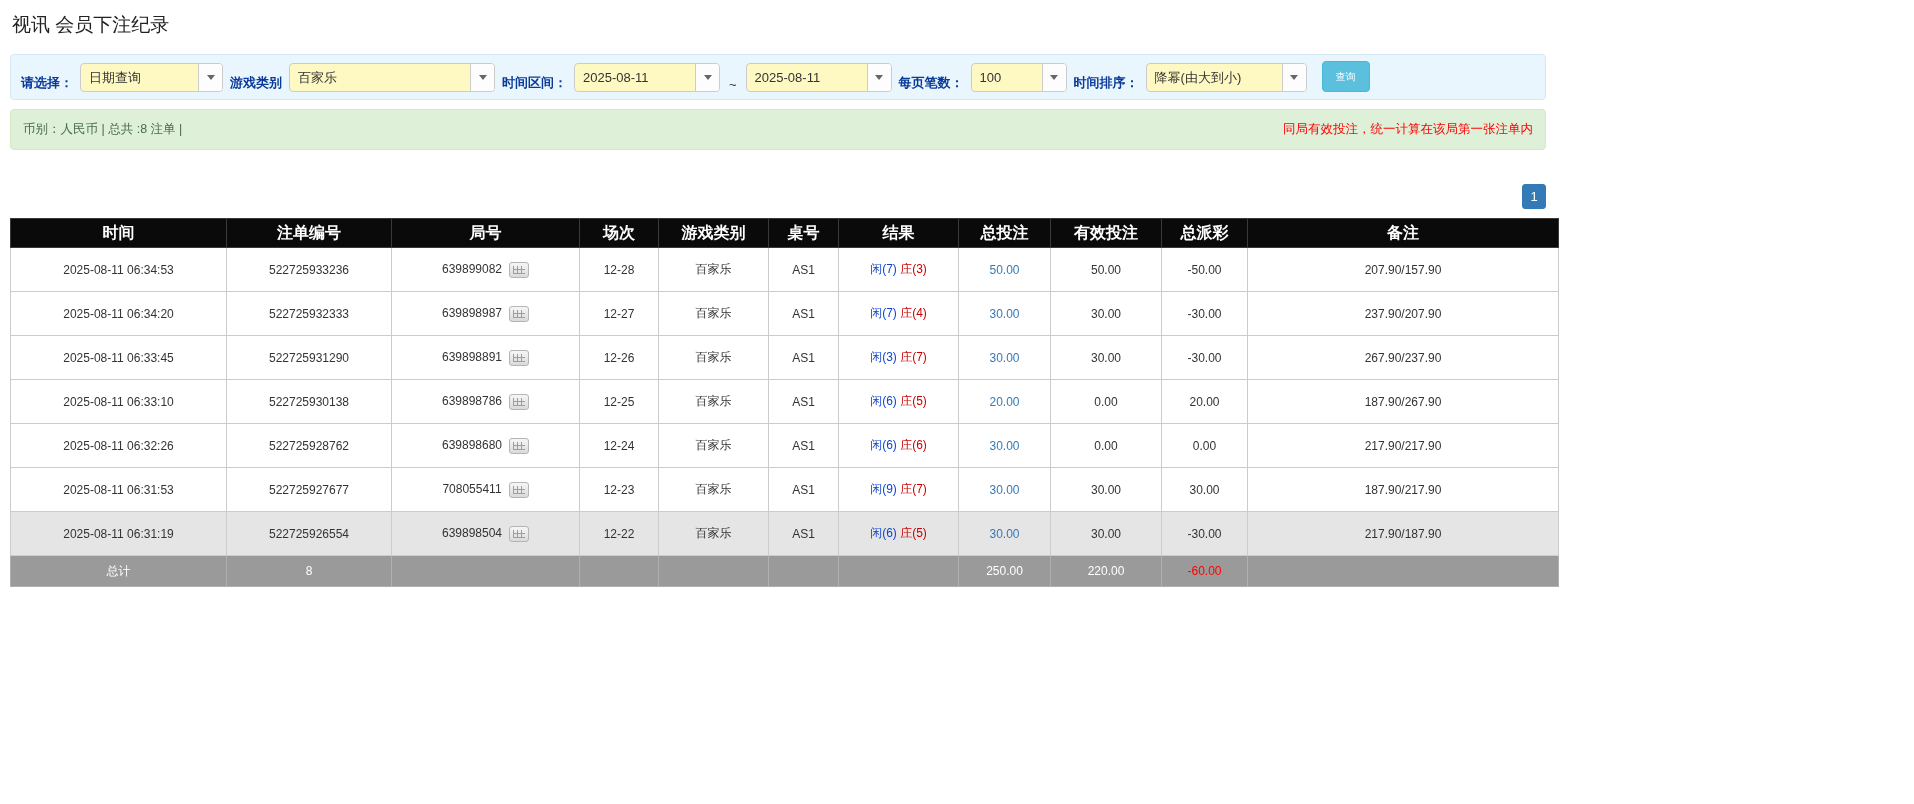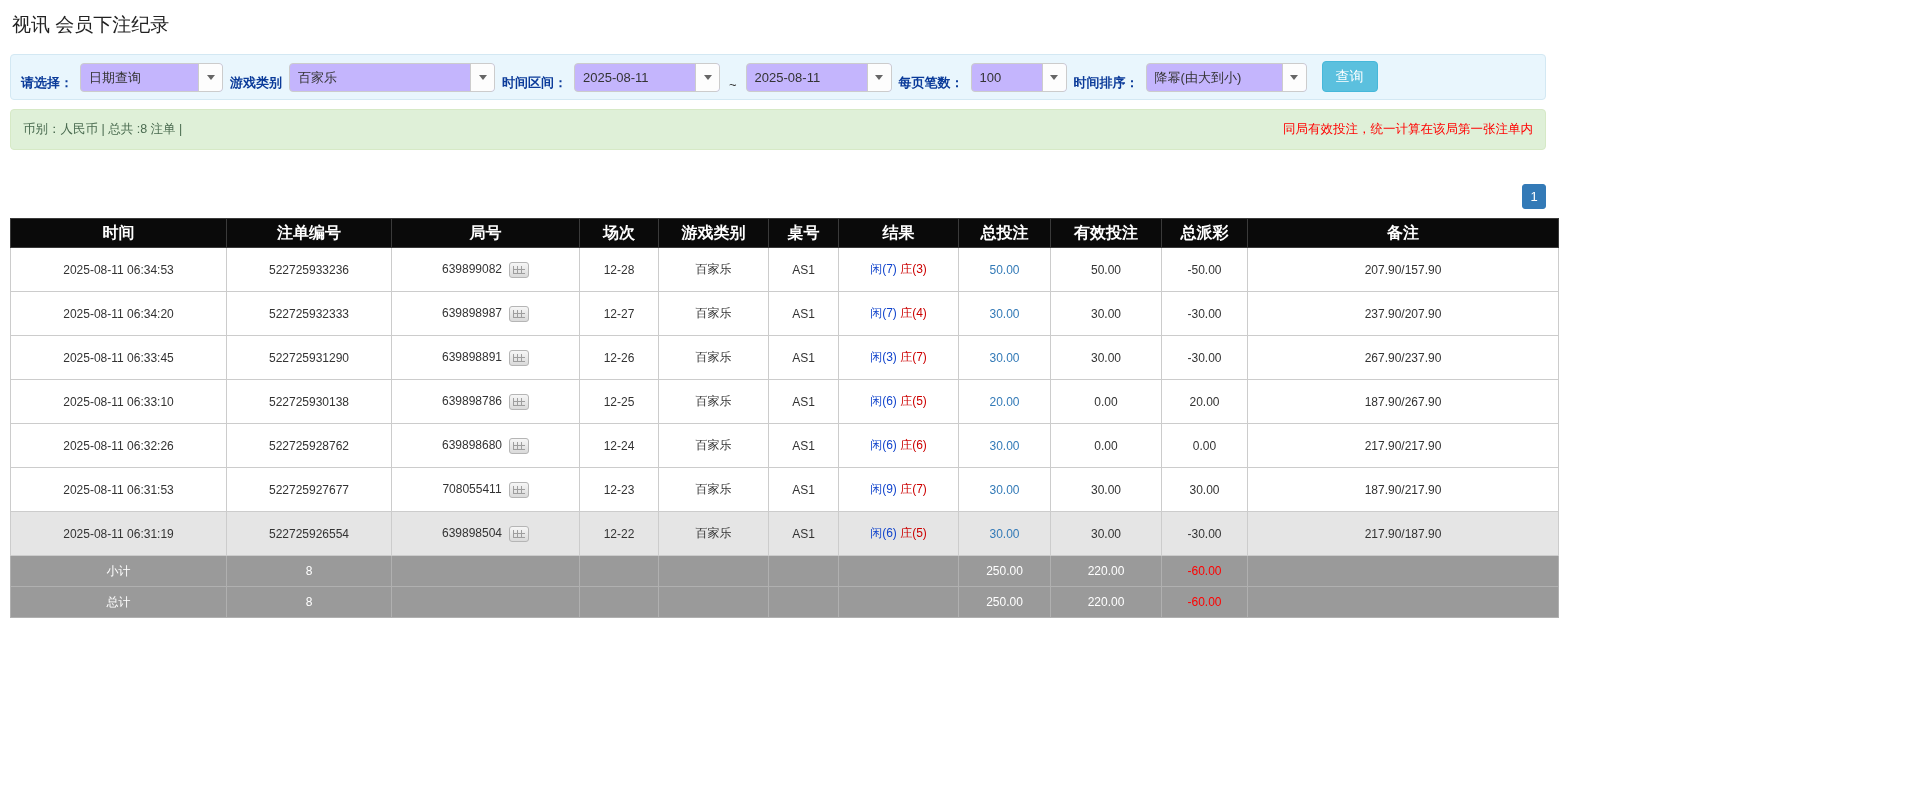--- a/index.html
+++ b/index.html
@@ -34,21 +34,21 @@
   }
   .flabel {
     font-size: 13px;
     font-weight: bold;
     color: #0a3a99;
   }
   .combo {
     display: inline-flex;
     align-items: stretch;
     height: 29px;
-    background: #c4b5fd;
+    background: #fef9c3;
     border: 1px solid #ccc;
     border-radius: 4px;
     overflow: hidden;
   }
   .combo input {
     border: 0;
     outline: none;
     background: transparent;
     padding: 0 8px;
     font-size: 13px;
@@ -73,21 +73,21 @@
   }
   .tilde { font-size: 13px; color: #333; padding: 0 2px; }
   .search-btn {
     margin-left: 8px;
     height: 31px;
     padding: 0 13px;
     background: #5bc0de;
     border: 1px solid #46b8da;
     border-radius: 4px;
     color: #fff;
-    font-size: 14px;
+    font-size: 10px;
     font-family: inherit;
     cursor: pointer;
   }
 
   
   .info-bar {
     margin-top: 9px;
     background: #dff0d8;
     border: 1px solid #d6e9c6;
     border-radius: 4px;
@@ -363,41 +363,28 @@
           <td>12-22</td>
           <td>百家乐</td>
           <td>AS1</td>
           <td><span class="player">闲(6)</span> <span class="banker">庄(5)</span></td>
           <td><a class="betlink">30.00</a></td>
           <td>30.00</td>
           <td class="neg">-30.00</td>
           <td>217.90/187.90</td>
         </tr>
         <tr class="summary">
-          <td>小计</td>
+          <td>总计</td>
           <td>8</td>
           <td></td>
           <td></td>
           <td></td>
           <td></td>
           <td></td>
           <td>250.00</td>
           <td>220.00</td>
           <td class="neg">-60.00</td>
           <td></td>
         </tr>
-        <tr class="summary">
-          <td>总计</td>
-          <td>8</td>
-          <td></td>
-          <td></td>
-          <td></td>
-          <td></td>
-          <td></td>
-          <td>250.00</td>
-          <td>220.00</td>
-          <td class="neg">-60.00</td>
-          <td></td>
-        </tr>
       </tbody>
   </table>
 
 </div>
 
 </body></html>

